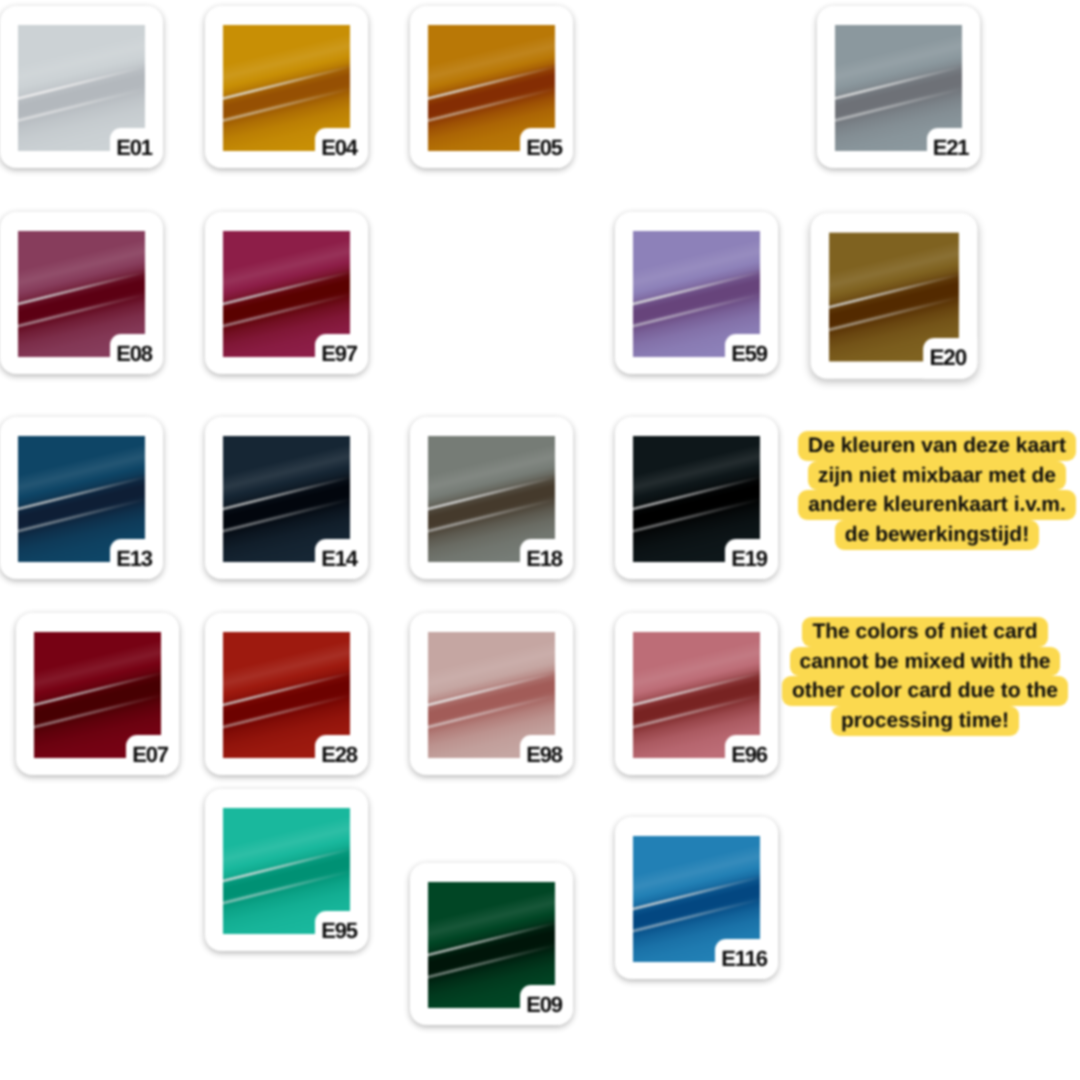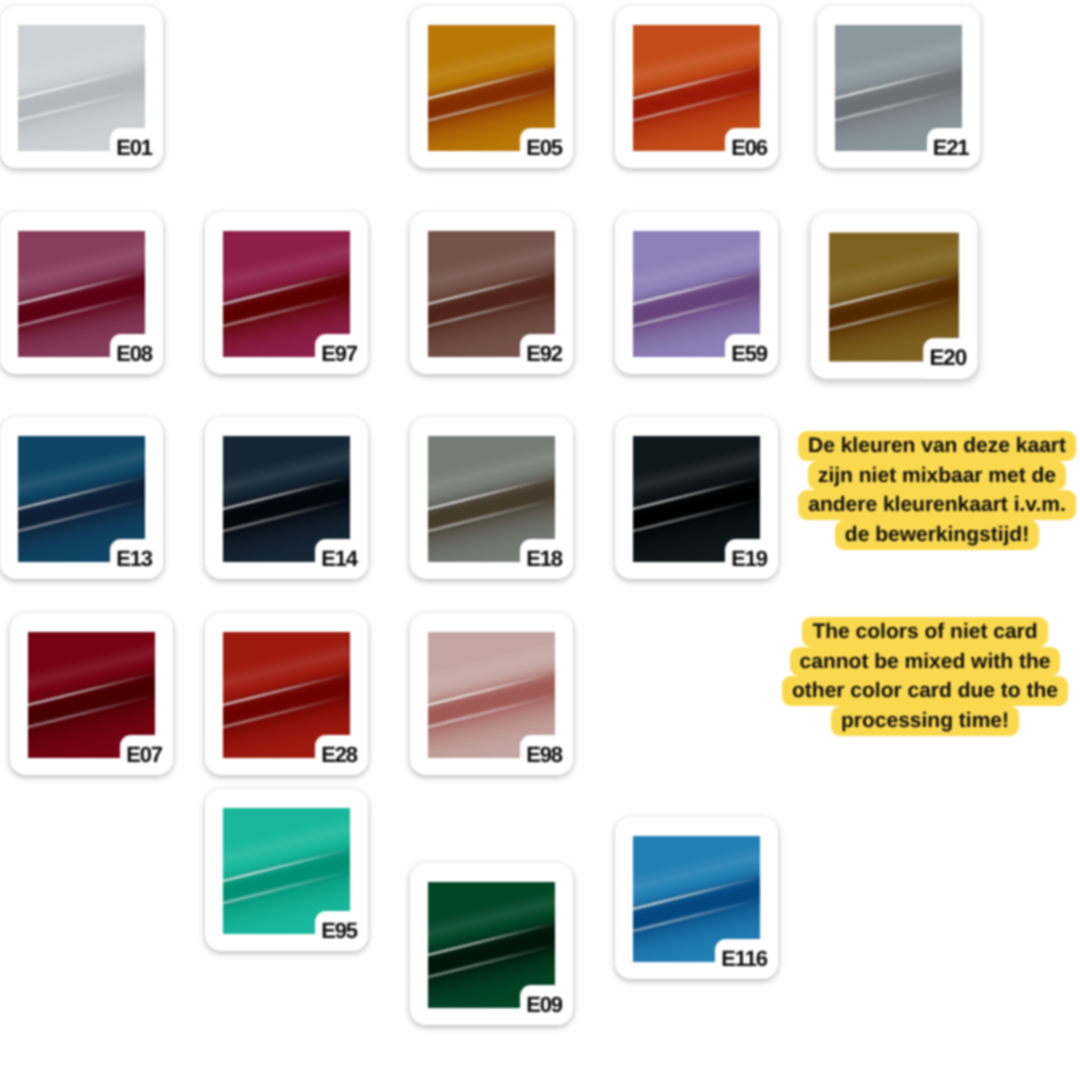--- a/index.html
+++ b/index.html
@@ -108,38 +108,38 @@
 <div id="stage">
   <div class="card" style="left:0px;top:6.4px;text-decoration:underline;">
     <div class="swatch" style="background:#ccd2d5;">
       <div class="gl-shade" style="--sh:#b3b8bd;"></div>
       <div class="gl-hi" style="--hi:#eaeaeb;"></div>
     </div>
     <div class="label">
         <span class="code">E01</span>
       </div>
   </div>
+  <div class="card" style="left:205px;top:6.4px;">
+    <div class="swatch" style="background:#c88f05;">
+      <div class="gl-shade" style="--sh:#965003;"></div>
+      <div class="gl-hi" style="--hi:#dad2be;"></div>
+    </div>
+    <div class="label">
+        <span class="code">E04</span>
+      </div>
+  </div>
   <div class="card" style="left:410px;top:6.4px;text-decoration:underline;">
     <div class="swatch" style="background:#b97806;">
       <div class="gl-shade" style="--sh:#842d03;"></div>
       <div class="gl-hi" style="--hi:#d4caba;"></div>
     </div>
     <div class="label">
         <span class="code">E05</span>
       </div>
   </div>
-  <div class="card" style="left:615px;top:6.4px;">
-    <div class="swatch" style="background:#c44e1a;">
-      <div class="gl-shade" style="--sh:#991a06;"></div>
-      <div class="gl-hi" style="--hi:#d1c0b8;"></div>
-    </div>
-    <div class="label">
-        <span class="code">E06</span>
-      </div>
-  </div>
   <div class="card" style="left:816.5px;top:6.4px;">
     <div class="swatch" style="background:#8b989e;">
       <div class="gl-shade" style="--sh:#6e7177;"></div>
       <div class="gl-hi" style="--hi:#d2d4d5;"></div>
     </div>
     <div class="label">
         <span class="code">E21</span>
       </div>
   </div>
   <div class="card" style="left:0px;top:211.9px;">
@@ -153,29 +153,20 @@
   </div>
   <div class="card" style="left:205px;top:211.9px;">
     <div class="swatch" style="background:#8d1e48;">
       <div class="gl-shade" style="--sh:#5a0200;"></div>
       <div class="gl-hi" style="--hi:#bfafb5;"></div>
     </div>
     <div class="label">
         <span class="code">E97</span>
       </div>
   </div>
-  <div class="card" style="left:410px;top:211.9px;">
-    <div class="swatch" style="background:#75534c;">
-      <div class="gl-shade" style="--sh:#50241a;"></div>
-      <div class="gl-hi" style="--hi:#c2bdbc;"></div>
-    </div>
-    <div class="label">
-        <span class="code">E92</span>
-      </div>
-  </div>
   <div class="card" style="left:615px;top:211.9px;">
     <div class="swatch" style="background:#8d81b9;">
       <div class="gl-shade" style="--sh:#67447b;"></div>
       <div class="gl-hi" style="--hi:#d0ced6;"></div>
     </div>
     <div class="label">
         <span class="code">E59</span>
       </div>
   </div>
   <div class="card card-active" style="left:816.5px;top:211.9px;">
@@ -216,21 +207,21 @@
   </div>
   <div class="card" style="left:615px;top:417.1px;">
     <div class="swatch" style="background:#0e171a;">
       <div class="gl-shade" style="--sh:#000000;"></div>
       <div class="gl-hi" style="--hi:#a2a3a4;"></div>
     </div>
     <div class="label">
         <span class="code">E19</span>
       </div>
   </div>
-  <div class="card" style="left:10px;top:613.0px;">
+  <div class="card" style="left:16px;top:613.0px;">
     <div class="swatch" style="background:#770214;">
       <div class="gl-shade" style="--sh:#470002;"></div>
       <div class="gl-hi" style="--hi:#b5a4a7;"></div>
     </div>
     <div class="label">
         <span class="code">E07</span>
       </div>
   </div>
   <div class="card" style="left:205px;top:613.0px;">
     <div class="swatch" style="background:#9e1a0f;">
@@ -241,20 +232,29 @@
         <span class="code">E28</span>
       </div>
   </div>
   <div class="card" style="left:410px;top:613.0px;">
     <div class="swatch" style="background:#c5a6a2;">
       <div class="gl-shade" style="--sh:#a25c58;"></div>
       <div class="gl-hi" style="--hi:#e1dcdc;"></div>
     </div>
     <div class="label">
         <span class="code">E98</span>
+      </div>
+  </div>
+  <div class="card" style="left:615px;top:613.0px;">
+    <div class="swatch" style="background:#bd6d77;">
+      <div class="gl-shade" style="--sh:#782322;"></div>
+      <div class="gl-hi" style="--hi:#d6cacc;"></div>
+    </div>
+    <div class="label">
+        <span class="code">E96</span>
       </div>
   </div>
   <div class="card" style="left:205px;top:789px;text-decoration:underline;">
     <div class="swatch" style="background:#19b89d;">
       <div class="gl-shade" style="--sh:#009174;"></div>
       <div class="gl-hi" style="--hi:#bed5d1;"></div>
     </div>
     <div class="label">
         <span class="code">E95</span>
       </div>

